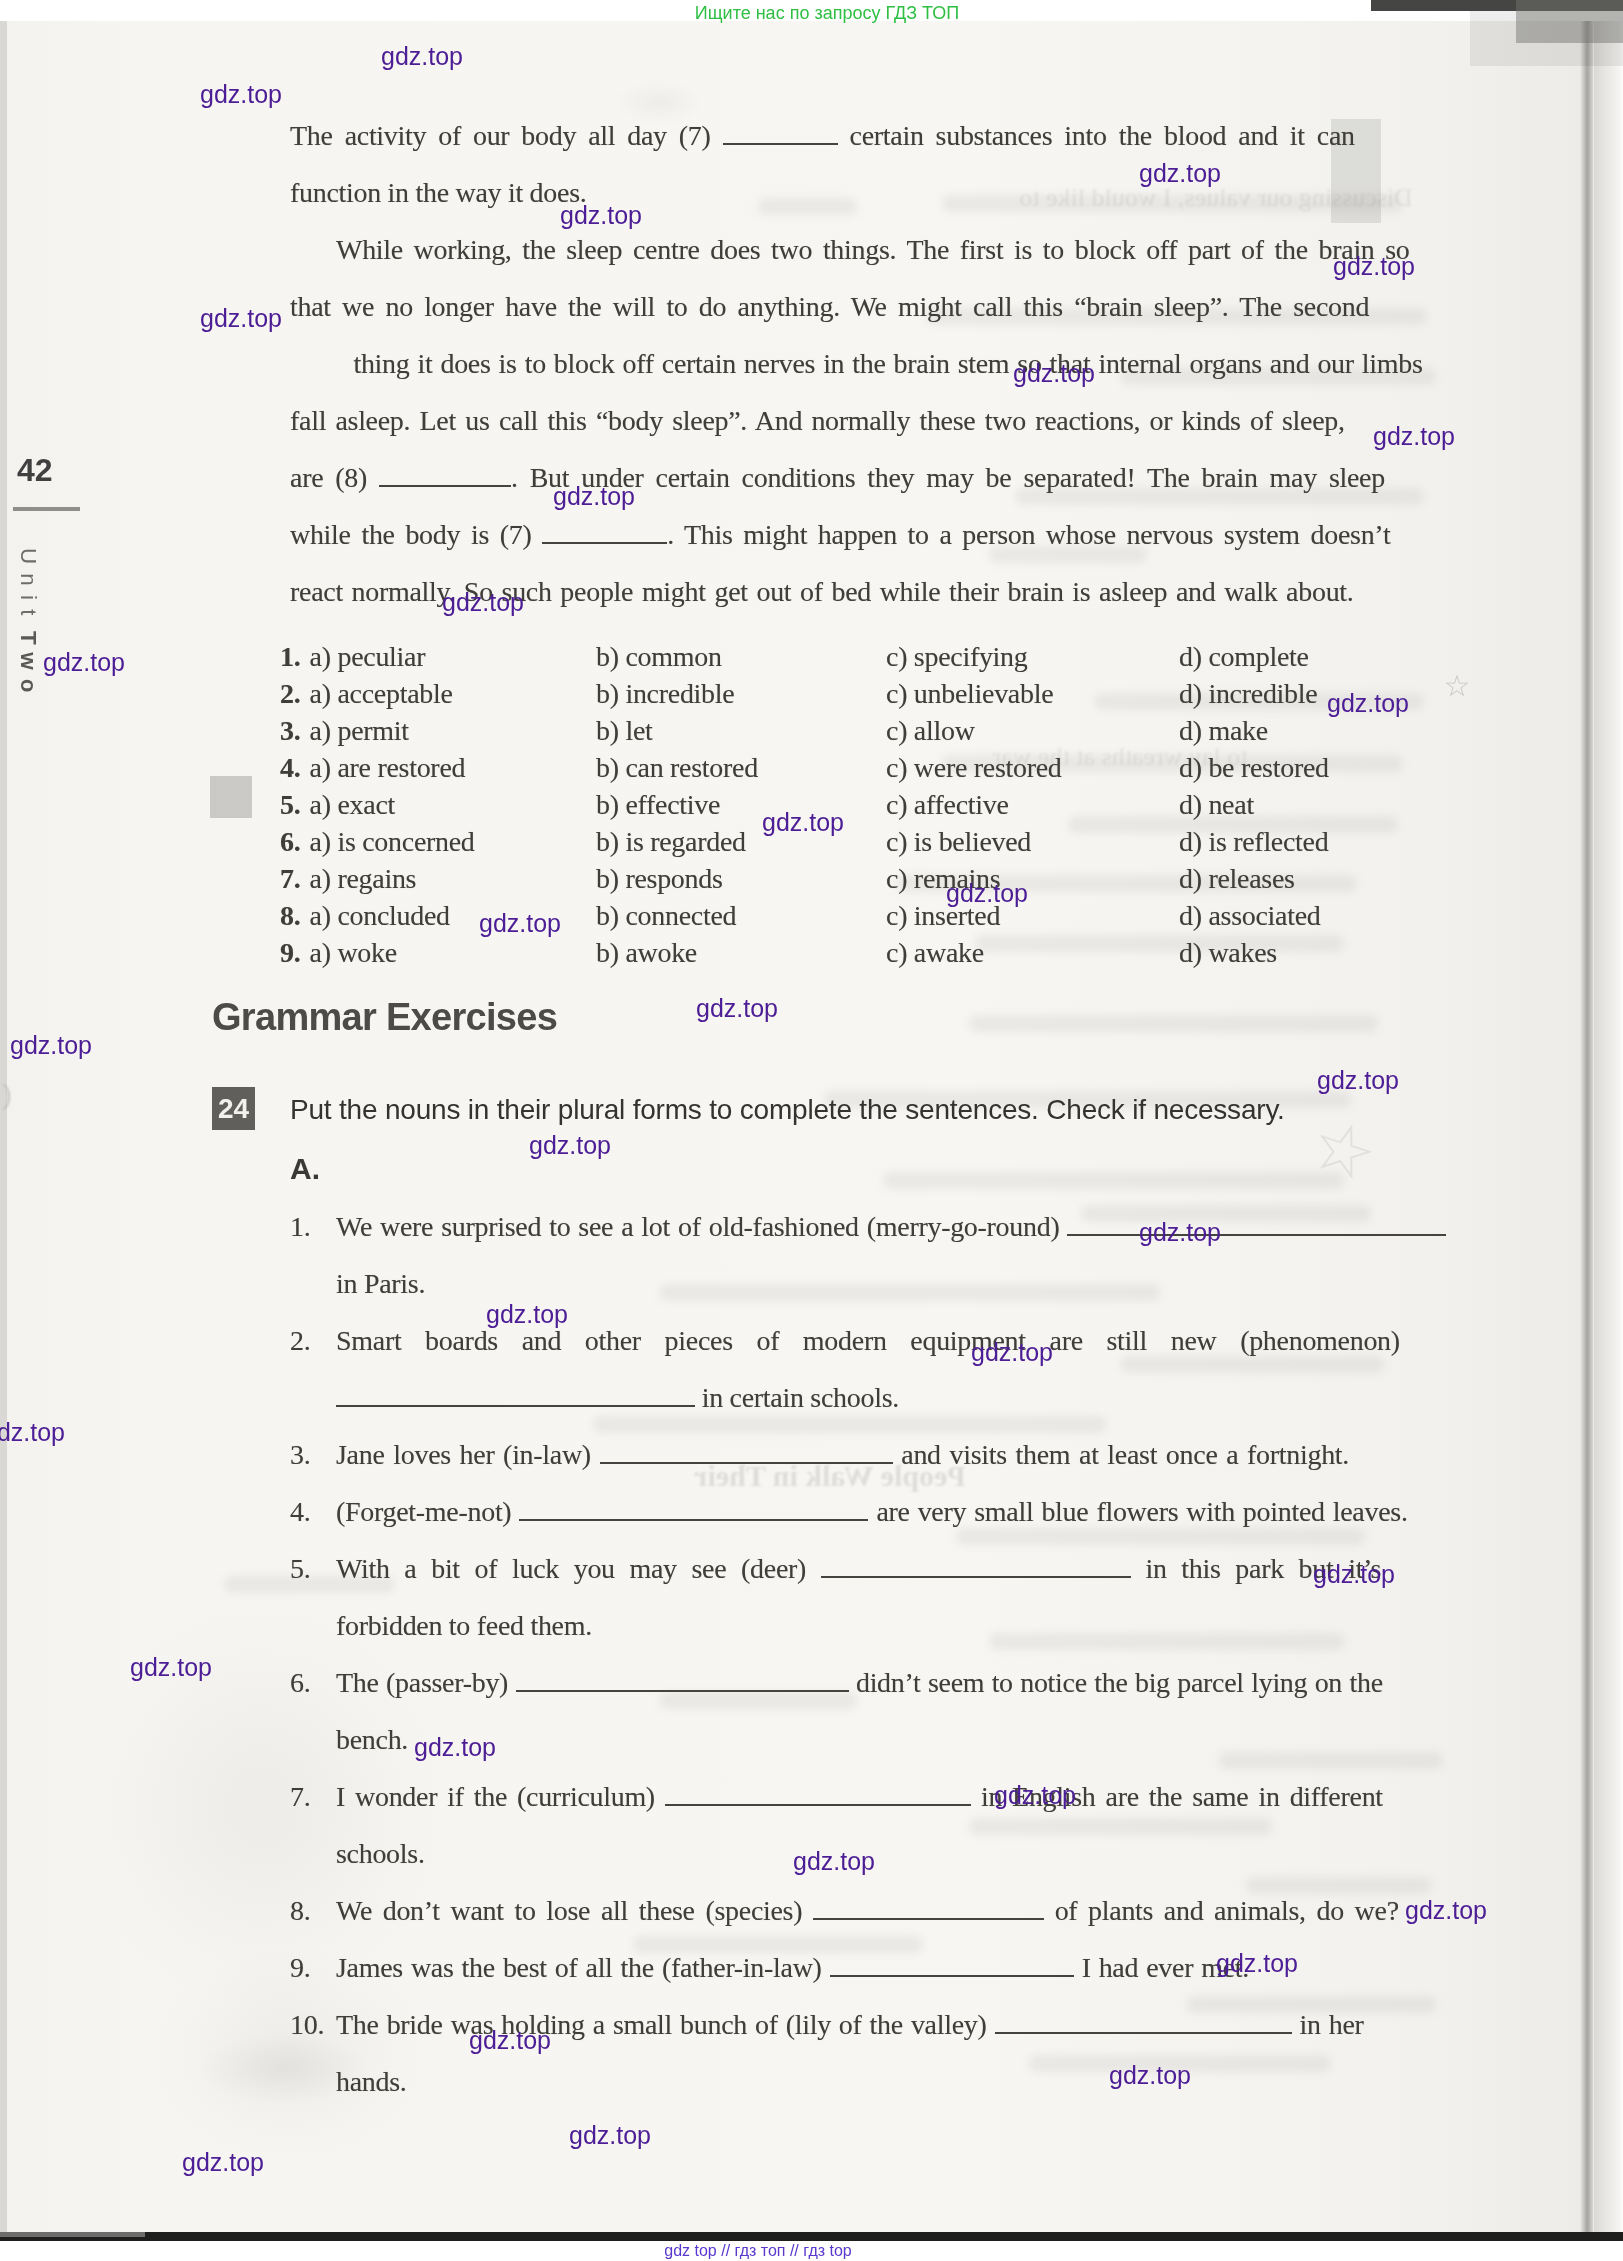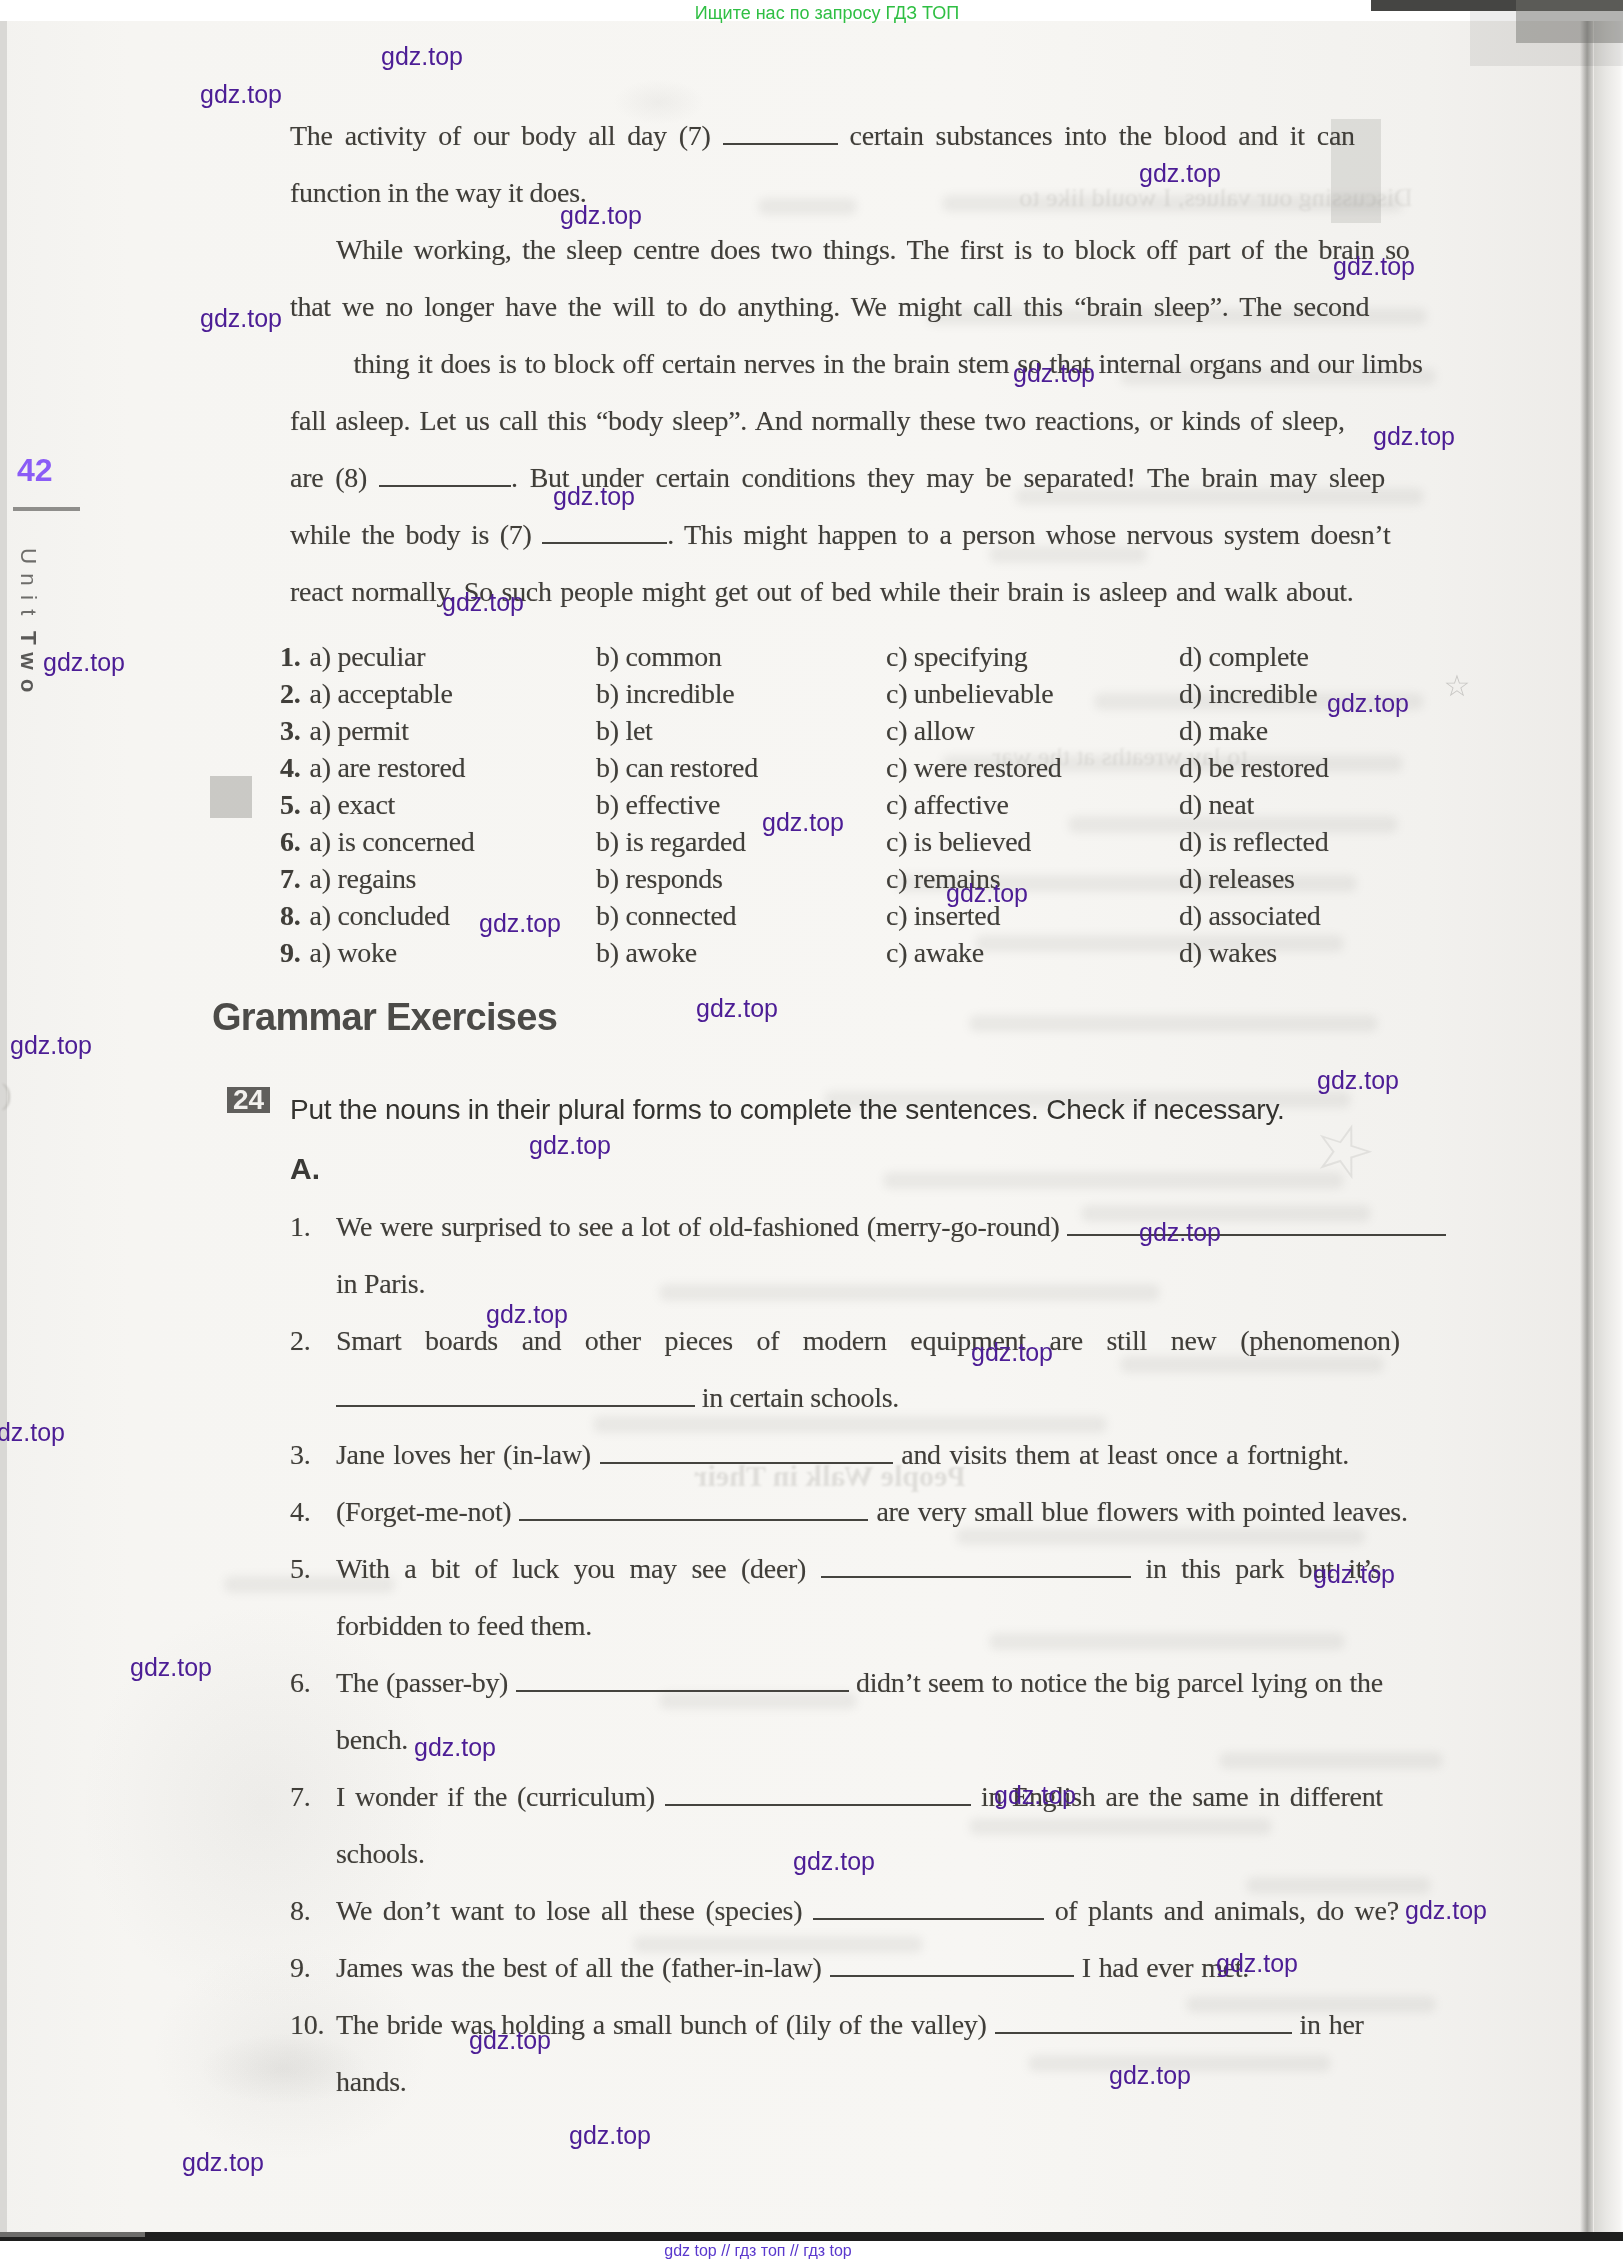--- a/index.html
+++ b/index.html
@@ -20,21 +20,21 @@
   .bottom-bar-lite{position:absolute;left:0;top:2232px;width:145px;height:4.6px;background:#6d6c6a;}
 
   
   .site-hint{position:absolute;left:827px;top:2.6px;transform:translateX(-50%);
         font-family:"Liberation Sans",sans-serif;font-size:18px;color:#2fbf43;white-space:nowrap;}
   .footer-text{position:absolute;left:758px;top:2242px;transform:translateX(-50%);
         font-family:"Liberation Sans",sans-serif;font-size:16px;color:#5a38cd;white-space:nowrap;}
 
   
   .page-number{position:absolute;left:17px;top:452px;font-family:"Liberation Sans",sans-serif;
-        font-size:32px;font-weight:bold;color:#8b5cf6;text-align:center;}
+        font-size:32px;font-weight:bold;color:#404040;text-align:center;}
   .page-number-rule{position:absolute;left:13px;top:507px;width:67px;height:4px;background:#8f8e8b;}
   .unit-label{position:absolute;left:14.5px;top:548px;writing-mode:vertical-rl;
         font-family:"Liberation Sans",sans-serif;font-size:22.4px;color:#6e6d6a;letter-spacing:9.2px;white-space:nowrap;}
   .unit-label .two{font-weight:bold;color:#5a5957;margin-top:6.6px;}
 
   
   .ink{color:#403e39;letter-spacing:-0.3px;text-shadow:0 0 0.7px rgba(60,58,52,.35);}
   .reading{position:absolute;left:290px;top:107px;width:1196px;font-size:28px;}
   .tline{white-space:nowrap;height:57px;line-height:57px;}
   .blank{display:inline-block;border-bottom:2px solid #45443f;height:20px;}
@@ -43,21 +43,21 @@
   .sentences .lnum{position:absolute;left:0;top:0;}
 
   
   .options{position:absolute;left:280px;top:638px;width:1213px;font-size:28px;}
   .orow{display:grid;grid-template-columns:316px 290px 293px 1fr;height:37px;line-height:37px;white-space:nowrap;}
   .onum{font-weight:bold;margin-right:9.2px;}
 
   
   .gram-heading{position:absolute;left:212px;top:996px;font-family:"Liberation Sans",sans-serif;
         font-size:38px;font-weight:800;letter-spacing:-0.7px;color:#4c4b48;}
-  .ex-box{position:absolute;left:227px;top:1087px;width:43px;height:26px;background:#605f5c;
+  .ex-box{position:absolute;left:212px;top:1087px;width:43px;height:43px;background:#605f5c;
         color:#f2f1ee;font-family:"Liberation Sans",sans-serif;font-size:28px;font-weight:bold;
         display:flex;align-items:center;justify-content:center;}
   .ex-instr{position:absolute;left:290px;top:1094px;width:1153px;font-family:"Liberation Sans",sans-serif;
         font-size:28px;font-weight:500;letter-spacing:-0.2px;color:#34332f;white-space:nowrap;}
   .section-a{position:absolute;left:290px;top:1152px;font-family:"Liberation Sans",sans-serif;
         font-size:30px;font-weight:bold;color:#3a3936;}
 
   
   .wm{position:absolute;transform:translate(-50%,-50%);font-family:"Liberation Sans",sans-serif;
         font-size:25px;color:#4c1d95;white-space:nowrap;}

